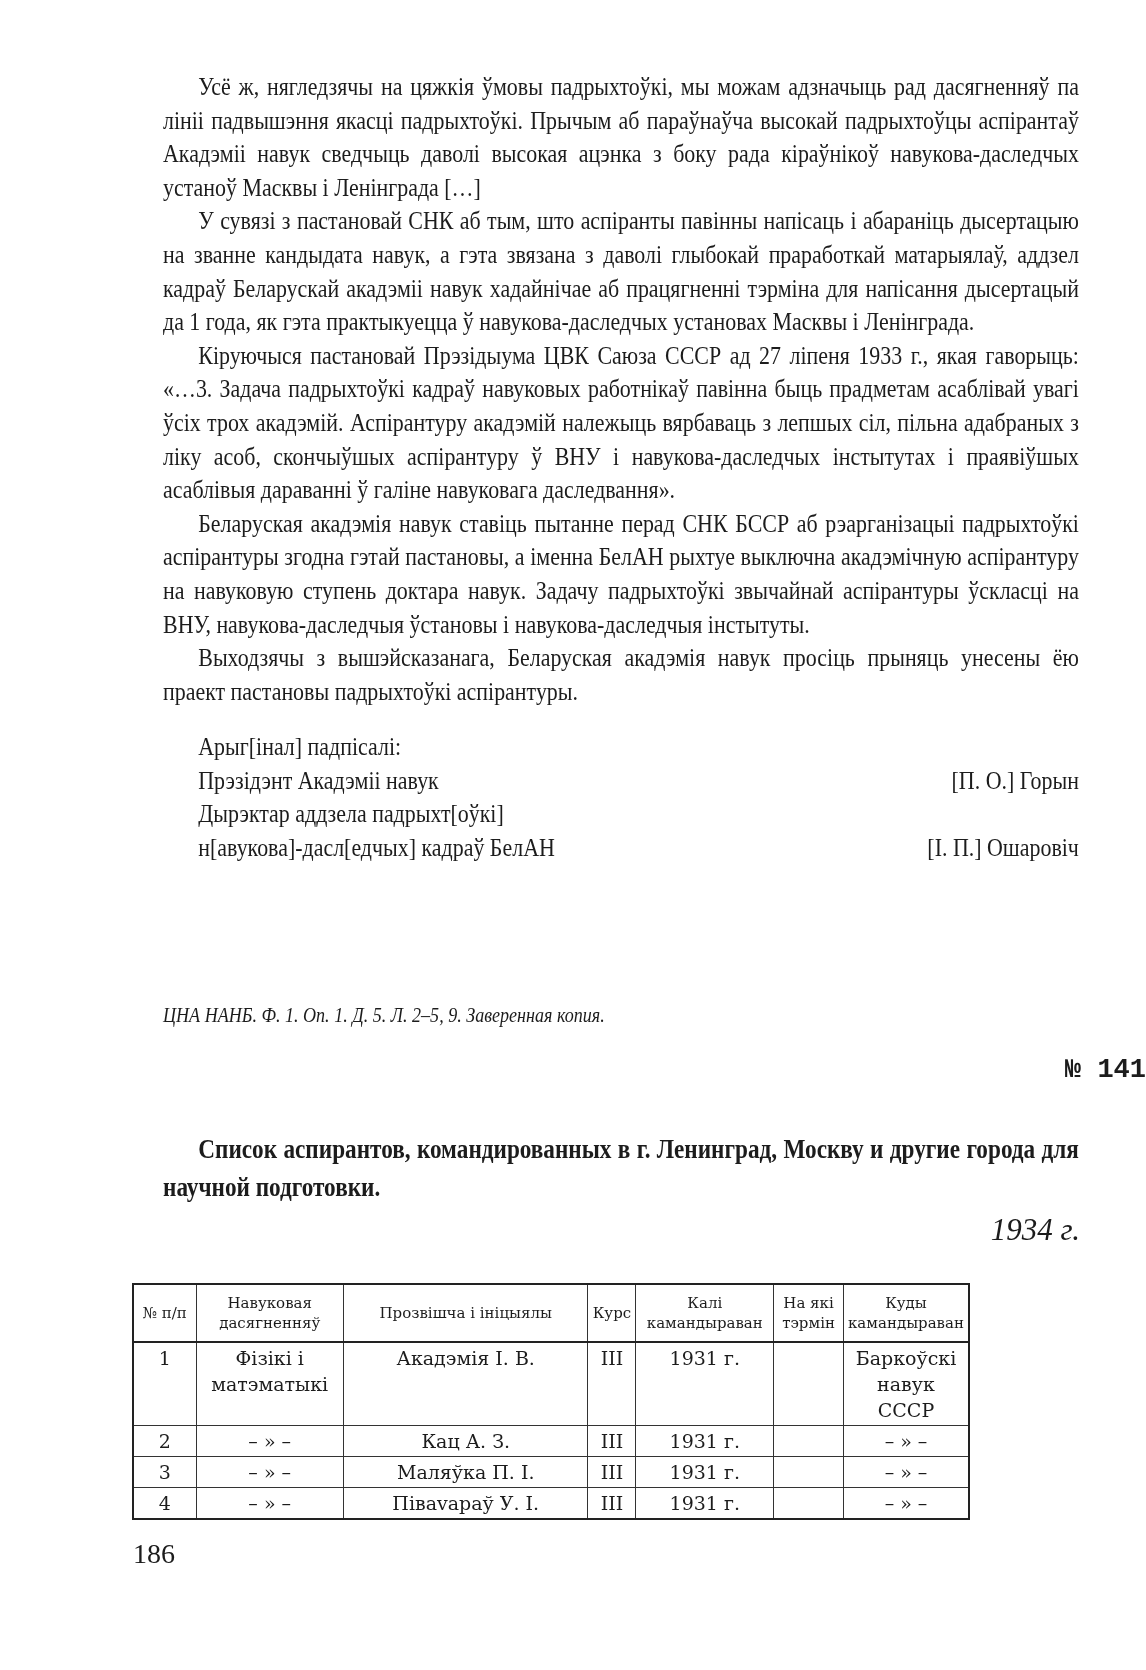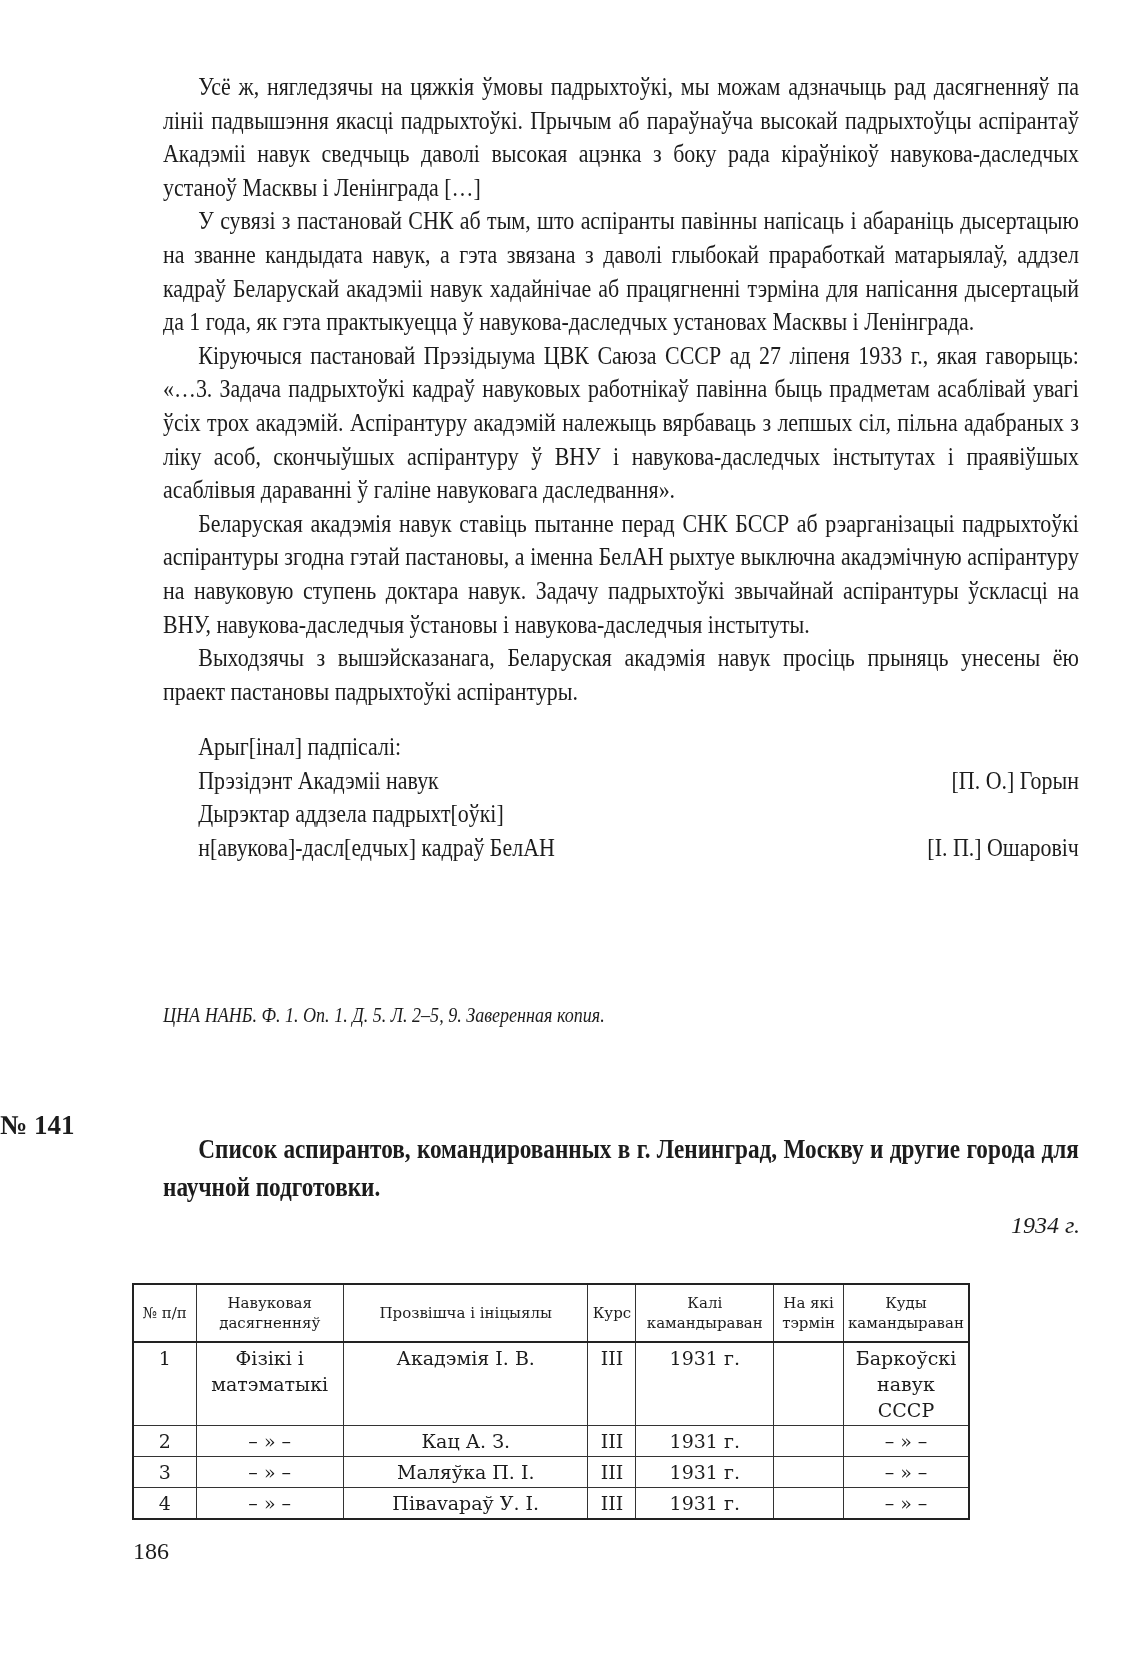--- a/index.html
+++ b/index.html
@@ -15,45 +15,45 @@
   }
   .body-text-inner { width:1065px; }
   .para { margin:0; text-indent:41px; }
   .sig { margin:0; padding-left:41px; display:flex; justify-content:space-between; }
   .sig.gap { margin-top:22px; }
   .source {
     position:absolute; left:163px; top:1003px; font-style:italic; font-size:21px;
     transform:scaleX(0.86); transform-origin:left top;
   }
   .doc-number {
-    position:absolute; left:0; width:1146px; top:1110px; text-align:left;
-    font-weight:bold; font-size:27px;
+    position:absolute; left:0; width:1146px; top:1055px; text-align:right;
+    font-weight:bold; font-size:27px;font-family:Liberation Mono, monospace;
   }
   .doc-title {
     position:absolute; left:163px; top:1130px; width:1065px;
     font-weight:bold; font-size:27px; line-height:38px; text-indent:41px;
     transform:scaleX(0.86); transform-origin:left top; text-align:justify;
   }
   .doc-date {
-    position:absolute; right:66px; top:1212px; font-style:italic; font-size:24px;
+    position:absolute; right:66px; top:1212px; font-style:italic; font-size:31px;
   }
   table.list {
     position:absolute; left:132px; top:1283px; width:838px;
     border-collapse:collapse; font-family:"DejaVu Serif","Liberation Serif",serif;
     border:2px solid #222;
   }
   table.list th, table.list td {
     border:1.5px solid #333; text-align:center; vertical-align:top; padding:2px 4px;
   }
   table.list th { font-weight:normal; font-size:15px; line-height:20px; vertical-align:middle; height:52px; }
   table.list td { font-size:19px; line-height:26px; }
   table.list tbody tr:first-child td { height:56px; }
   table.list thead tr { border-bottom:2.5px solid #222; }
   .page-number {
-    position:absolute; left:133px; top:1538px; font-size:24px;
+    position:absolute; left:133px; top:1538px; font-size:28px;
   }
 </style>
 </head>
 <body>
 
 <div class="page">
 
   <div class="body-text">
     <div class="body-text-inner">
       <p class="para">Усё ж, нягледзячы на цяжкія ўмовы падрыхтоўкі, мы можам адзначыць рад дасягненняў па лініі падвышэння якасці падрыхтоўкі. Прычым аб параўнаўча высокай падрыхтоўцы аспірантаў Акадэміі навук сведчыць даволі высокая ацэнка з боку рада кіраўнікоў навукова-даследчых устаноў Масквы і Ленінграда […]</p>

